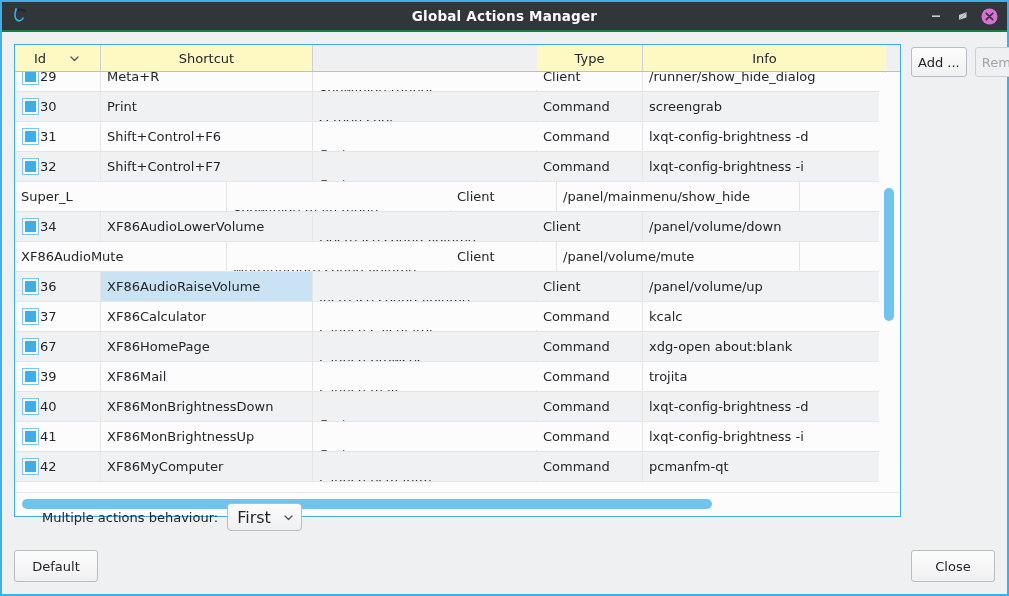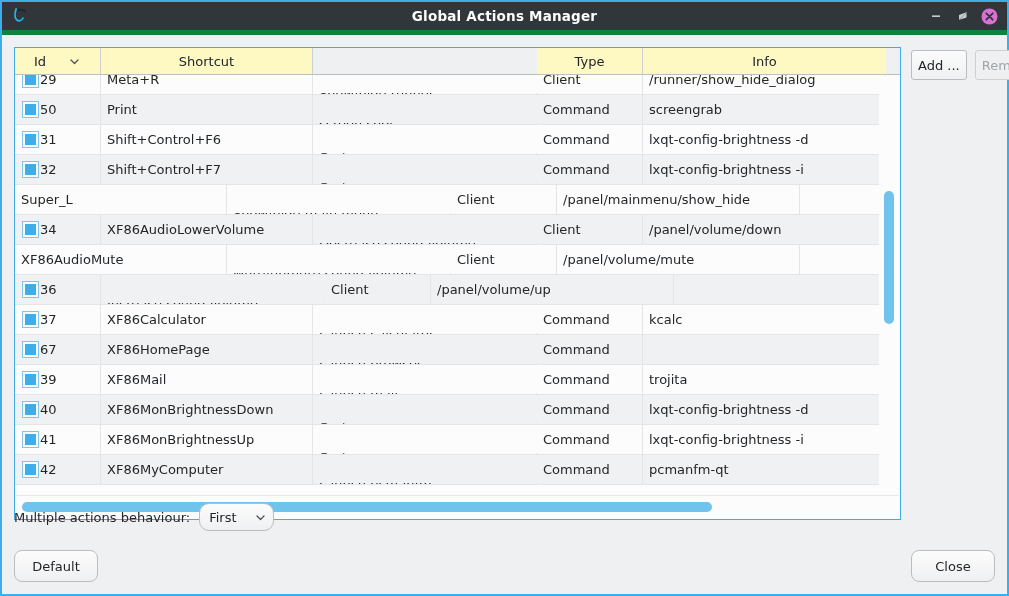--- a/index.html
+++ b/index.html
@@ -21,21 +21,21 @@
     background: #eff0f1;
     display: flex; flex-direction: column;
   }
   
   .titlebar {
     height: 28px;
     background: #31363b;
     display: flex; align-items: center;
     flex: 0 0 auto;
     position: relative;
-    border-bottom: 5px solid #15803d;
+    border-bottom: 2px solid #15803d;
   }
   .title-icon {
     width: 28px; height: 24px;
     margin-left: 4px;
     position: relative;
     flex: 0 0 auto;
   }
   .title-icon svg { display:block; margin: 2px auto 0; }
   .title-text {
     position: absolute;
@@ -219,46 +219,46 @@
     background: #cdd0d3;
     margin: 2px 0 1px;
   }
   
   .behaviour-row {
     position: absolute;
     left: 12px; bottom: 63px;
     display: flex; align-items: center;
     gap: 9px;
   }
-  .behaviour-label { font-size: 13px; color: #232629; }
+  .behaviour-label { font-size: 13px; color: #232629; margin-left: 28px; }
   .combo {
     box-sizing: border-box;
     width: 75px; height: 28px;
     border: 1px solid #b9bdc1;
-    border-radius: 10px;
+    border-radius: 4px;
     background: linear-gradient(#fcfcfc, #eff0f1);
     display: flex; align-items: center;
     padding: 0 6px 0 9px;
-    font-size: 13px;
+    font-size: 16px;
     cursor: pointer;
     justify-content: center;
   }
   .combo .cval { flex: 1 1 auto; }
   .combo .carrow { display: flex; align-items: center; }
   .bottom-bar {
     position: absolute;
     left: 12px; right: 12px; bottom: 12px;
     display: flex; align-items: center;
   }
   .btn-wide {
     box-sizing: border-box;
     height: 32px; min-width: 84px;
     padding: 0 14px;
     border: 1px solid #b9bdc1;
-    border-radius: 8px;
+    border-radius: 3px;
     background: linear-gradient(#fcfcfc, #eff0f1);
     font-size: 13px; font-family: inherit;
     color: #232629;
     display: flex; align-items: center; justify-content: center;
     cursor: pointer;
   }
   .spacer { flex: 1 1 auto; }
 </style>
 </head>
 <body>
@@ -335,21 +335,21 @@
               </div>
               <div class="td col-short">Meta+R</div>
               <div class="td col-desc">Show/hide runner</div>
               <div class="td col-type">Client</div>
               <div class="td col-info">/runner/show_hide_dialog</div>
             </div>
 
             <div class="tr alt">
               <div class="td td-id col-id">
                 <span class="id-icon"></span>
-                <span>50</span>
+                <span>30</span>
               </div>
               <div class="td col-short">Print</div>
               <div class="td col-desc">screen shot</div>
               <div class="td col-type">Command</div>
               <div class="td col-info">screengrab</div>
             </div>
 
             <div class="tr">
               <div class="td td-id col-id">
                 <span class="id-icon"></span>
@@ -401,20 +401,21 @@
               <div class="td col-desc">Mute/unmute sound volume</div>
               <div class="td col-type">Client</div>
               <div class="td col-info">/panel/volume/mute</div>
             </div>
 
             <div class="tr alt">
               <div class="td td-id col-id">
                 <span class="id-icon"></span>
                 <span>36</span>
               </div>
+              <div class="td col-short cell-selected">XF86AudioRaiseVolume</div>
               <div class="td col-desc">Increase sound volume</div>
               <div class="td col-type">Client</div>
               <div class="td col-info">/panel/volume/up</div>
             </div>
 
             <div class="tr">
               <div class="td td-id col-id">
                 <span class="id-icon"></span>
                 <span>37</span>
               </div>
@@ -425,20 +426,21 @@
             </div>
 
             <div class="tr alt">
               <div class="td td-id col-id">
                 <span class="id-icon"></span>
                 <span>67</span>
               </div>
               <div class="td col-short">XF86HomePage</div>
               <div class="td col-desc">Launch browser</div>
               <div class="td col-type">Command</div>
+              <div class="td col-info">xdg-open about:blank</div>
             </div>
 
             <div class="tr">
               <div class="td td-id col-id">
                 <span class="id-icon"></span>
                 <span>39</span>
               </div>
               <div class="td col-short">XF86Mail</div>
               <div class="td col-desc">Launch mail</div>
               <div class="td col-type">Command</div>

